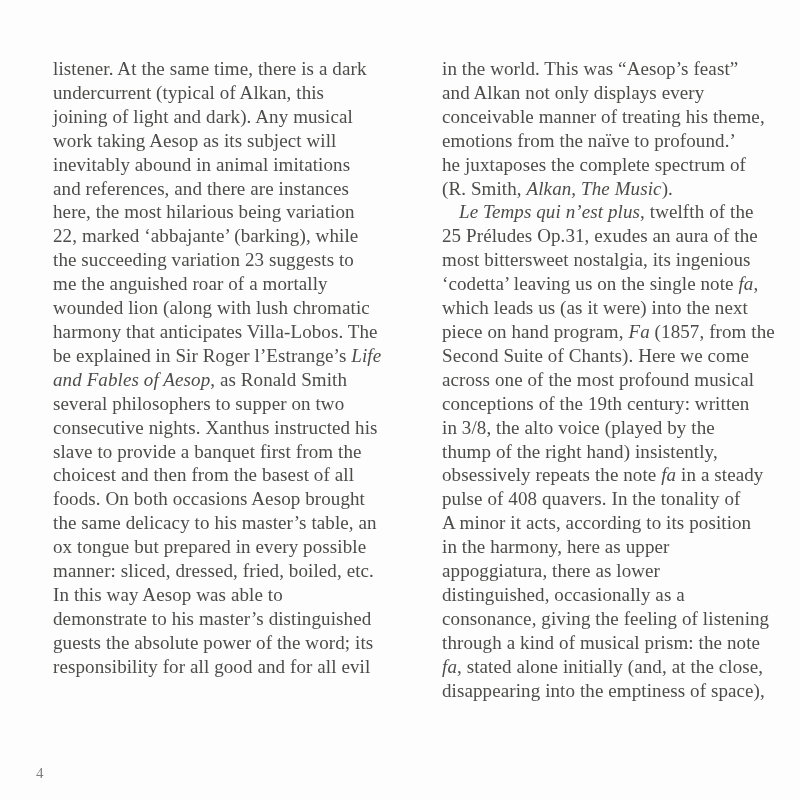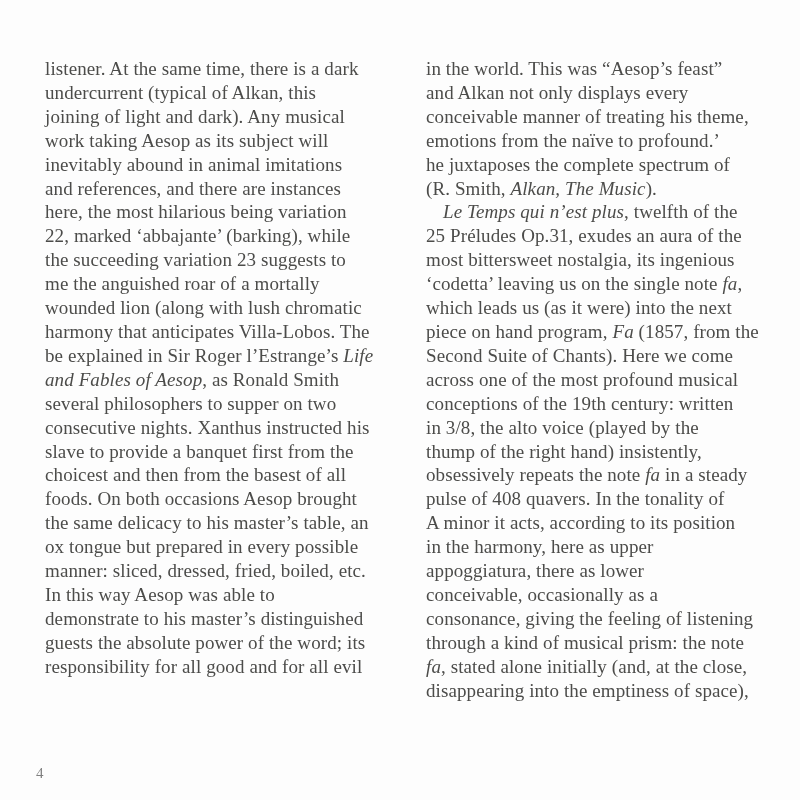--- a/index.html
+++ b/index.html
@@ -21,20 +21,21 @@
   }
   .columns{
     position:absolute;
     left:45px;top:57px;
     display:flex;
     gap:23px;
   }
   .col{
     width:358px;
     flex:none;
+    margin-left:8px;
   }
   .line{
     font-size:19px;
     line-height:23.9px;
     white-space:nowrap;
     letter-spacing:0.1px;
     color:var(--text);
   }
   .line.indent{padding-left:17px;}
   .it{font-style:italic;}
@@ -95,21 +96,21 @@
         <div class="line"><span>Second Suite of Chants). Here we come</span></div>
         <div class="line"><span>across one of the most profound musical</span></div>
         <div class="line"><span>conceptions of the 19th century: written</span></div>
         <div class="line"><span>in 3/8, the alto voice (played by the</span></div>
         <div class="line"><span>thump of the right hand) insistently,</span></div>
         <div class="line"><span>obsessively repeats the note </span><span class="it">fa</span><span> in a steady</span></div>
         <div class="line"><span>pulse of 408 quavers. In the tonality of</span></div>
         <div class="line"><span>A minor it acts, according to its position</span></div>
         <div class="line"><span>in the harmony, here as upper</span></div>
         <div class="line"><span>appoggiatura, there as lower</span></div>
-        <div class="line"><span>conceivable, occasionally as a</span></div>
+        <div class="line"><span>distinguished, occasionally as a</span></div>
         <div class="line"><span>consonance, giving the feeling of listening</span></div>
         <div class="line"><span>through a kind of musical prism: the note</span></div>
         <div class="line"><span class="it">fa</span><span>, stated alone initially (and, at the close,</span></div>
         <div class="line"><span>disappearing into the emptiness of space),</span></div>
       </div>
   </div>
   <div class="page-num">4</div>
 </div>
 
 </body></html>

